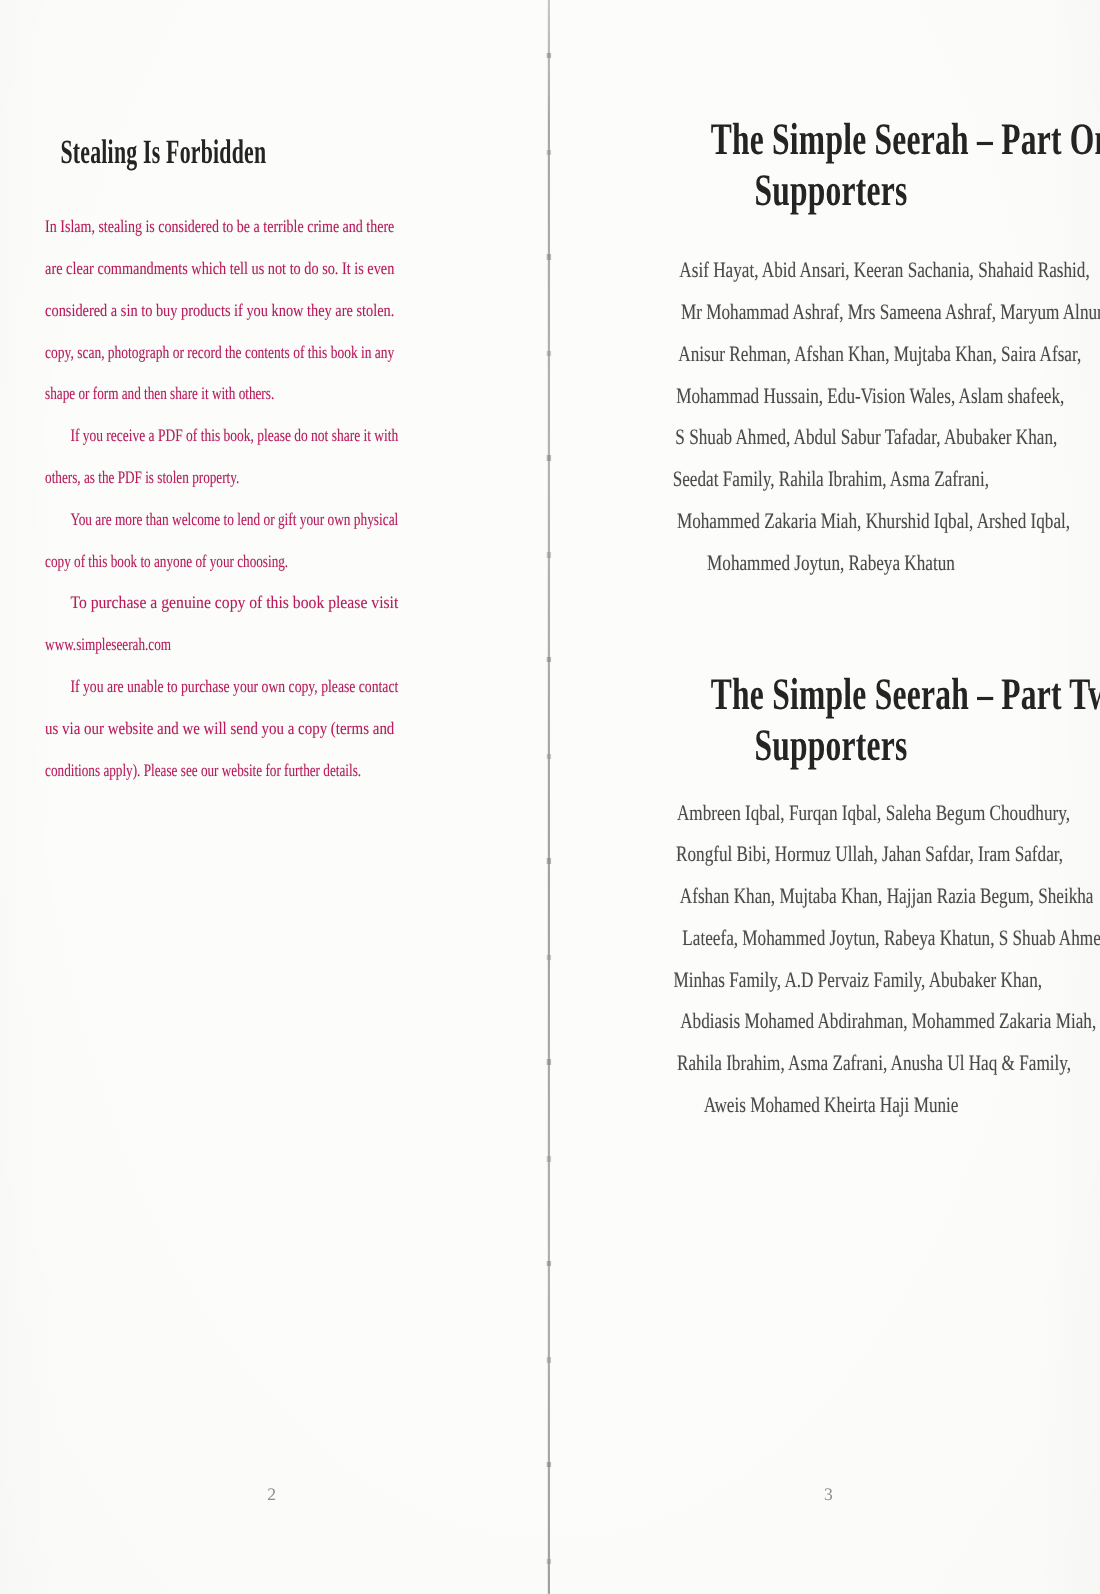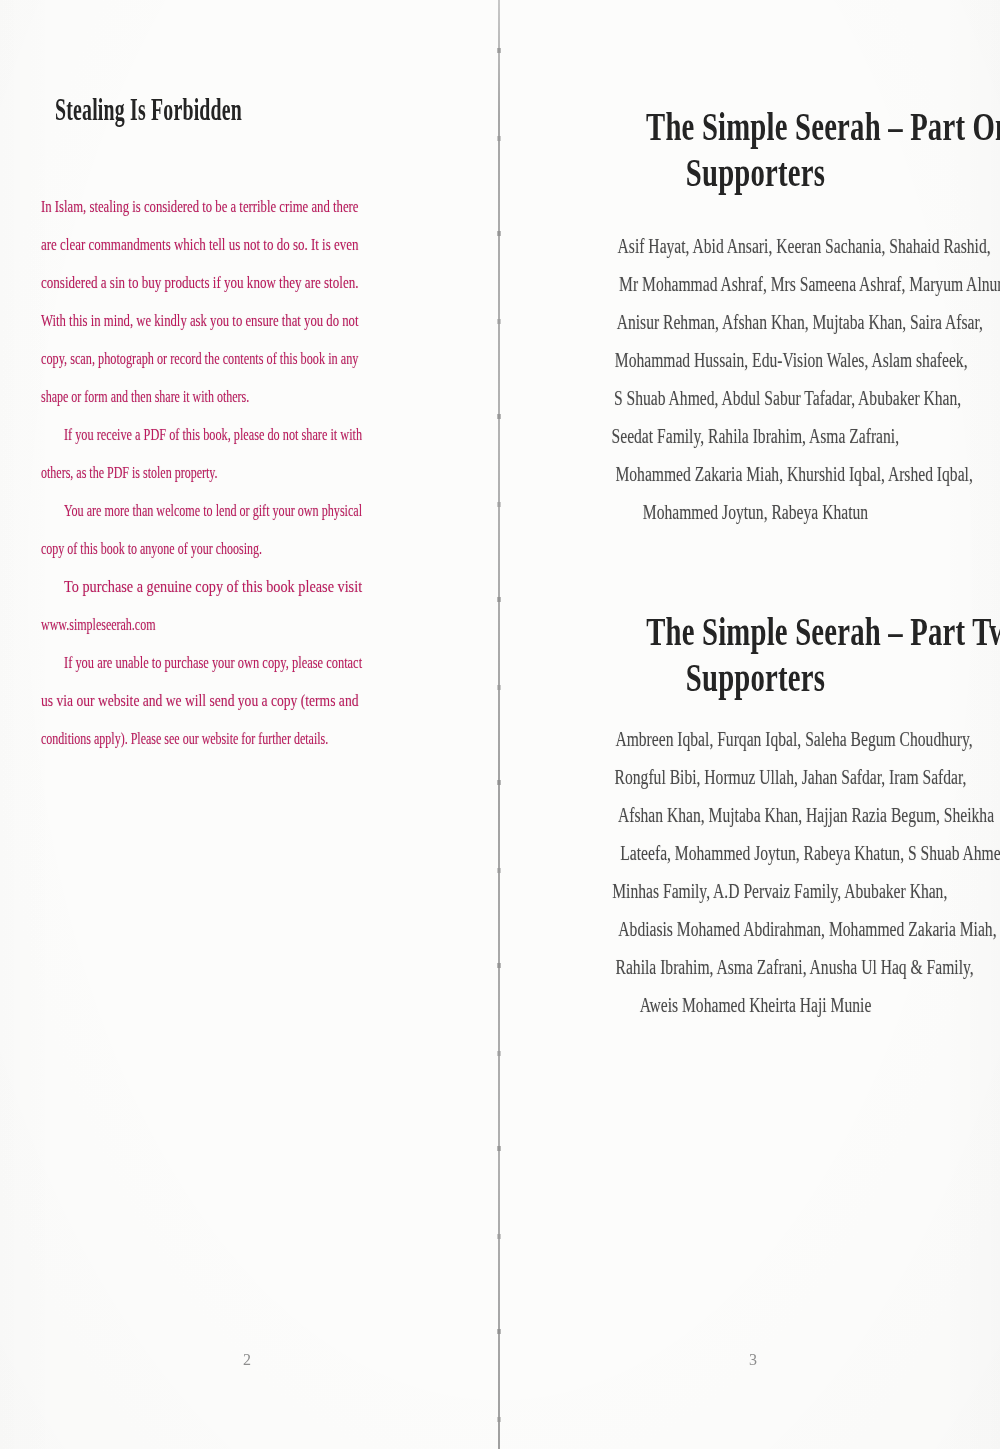--- a/index.html
+++ b/index.html
@@ -34,21 +34,21 @@
       rgba(0,0,0,0) 53px, rgba(0,0,0,0) 136px,
       rgba(140,140,140,0.45) 136px, rgba(140,140,140,0.45) 141px,
       rgba(0,0,0,0) 141px, rgba(0,0,0,0) 183px);
     border-radius: 3px;
   }
 
   
   .line { line-height: 38px; height: 38px; white-space: nowrap; }
   .line > span { display: inline-block; transform-origin: 0 50%; }
 
-  .left-title { position: absolute; left: 55px; top: 88px; width: 377px; }
+  .left-title { position: absolute; left: 55px; top: 116px; width: 377px; }
   .left-title .line { line-height: 44px; height: 44px; font-size: 31px; font-weight: 700; color: #242424; letter-spacing: 0.3px; }
 
   .left-body {
     position: absolute; left: 41px; top: 188px; width: 377px;
     font-size: 16px; color: #be185d;
     text-shadow: 0 0 1px rgba(110,110,110,0.35);
   }
   .left-body .line.ind { padding-left: 23px; }
 
   .right-col { position: absolute; left: 565px; width: 380px; text-align: center; }
@@ -80,21 +80,20 @@
 
 <div>
   <div class="left-title">
     <div class="line"><span style="transform: scaleX(0.64);">Stealing Is Forbidden</span></div>
   </div>
 
   <div class="left-body">
     <div class="line j"><span style="transform: scaleX(0.795726);">In Islam, stealing is considered to be a terrible crime and there</span></div>
     <div class="line j"><span style="transform: scaleX(0.810998);">are clear commandments which tell us not to do so. It is even</span></div>
     <div class="line j"><span style="transform: scaleX(0.815604);">considered a sin to buy products if you know they are stolen.</span></div>
-    <div class="line j"><span style="transform: scaleX(0.795018);">With this in mind, we kindly ask you to ensure that you do not</span></div>
     <div class="line j"><span style="transform: scaleX(0.766066);">copy, scan, photograph or record the contents of this book in any</span></div>
     <div class="line"><span style="transform: scaleX(0.75);">shape or form and then share it with others.</span></div>
     <div class="line j ind"><span style="transform: scaleX(0.765845);">If you receive a PDF of this book, please do not share it with</span></div>
     <div class="line"><span style="transform: scaleX(0.75);">others, as the PDF is stolen property.</span></div>
     <div class="line j ind"><span style="transform: scaleX(0.757751);">You are more than welcome to lend or gift your own physical</span></div>
     <div class="line"><span style="transform: scaleX(0.75);">copy of this book to anyone of your choosing.</span></div>
     <div class="line j ind"><span style="transform: scaleX(0.891582);">To purchase a genuine copy of this book please visit</span></div>
     <div class="line"><span style="transform: scaleX(0.75);">www.simpleseerah.com</span></div>
     <div class="line j ind"><span style="transform: scaleX(0.777808);">If you are unable to purchase your own copy, please contact</span></div>
     <div class="line j"><span style="transform: scaleX(0.848532);">us via our website and we will send you a copy (terms and</span></div>

